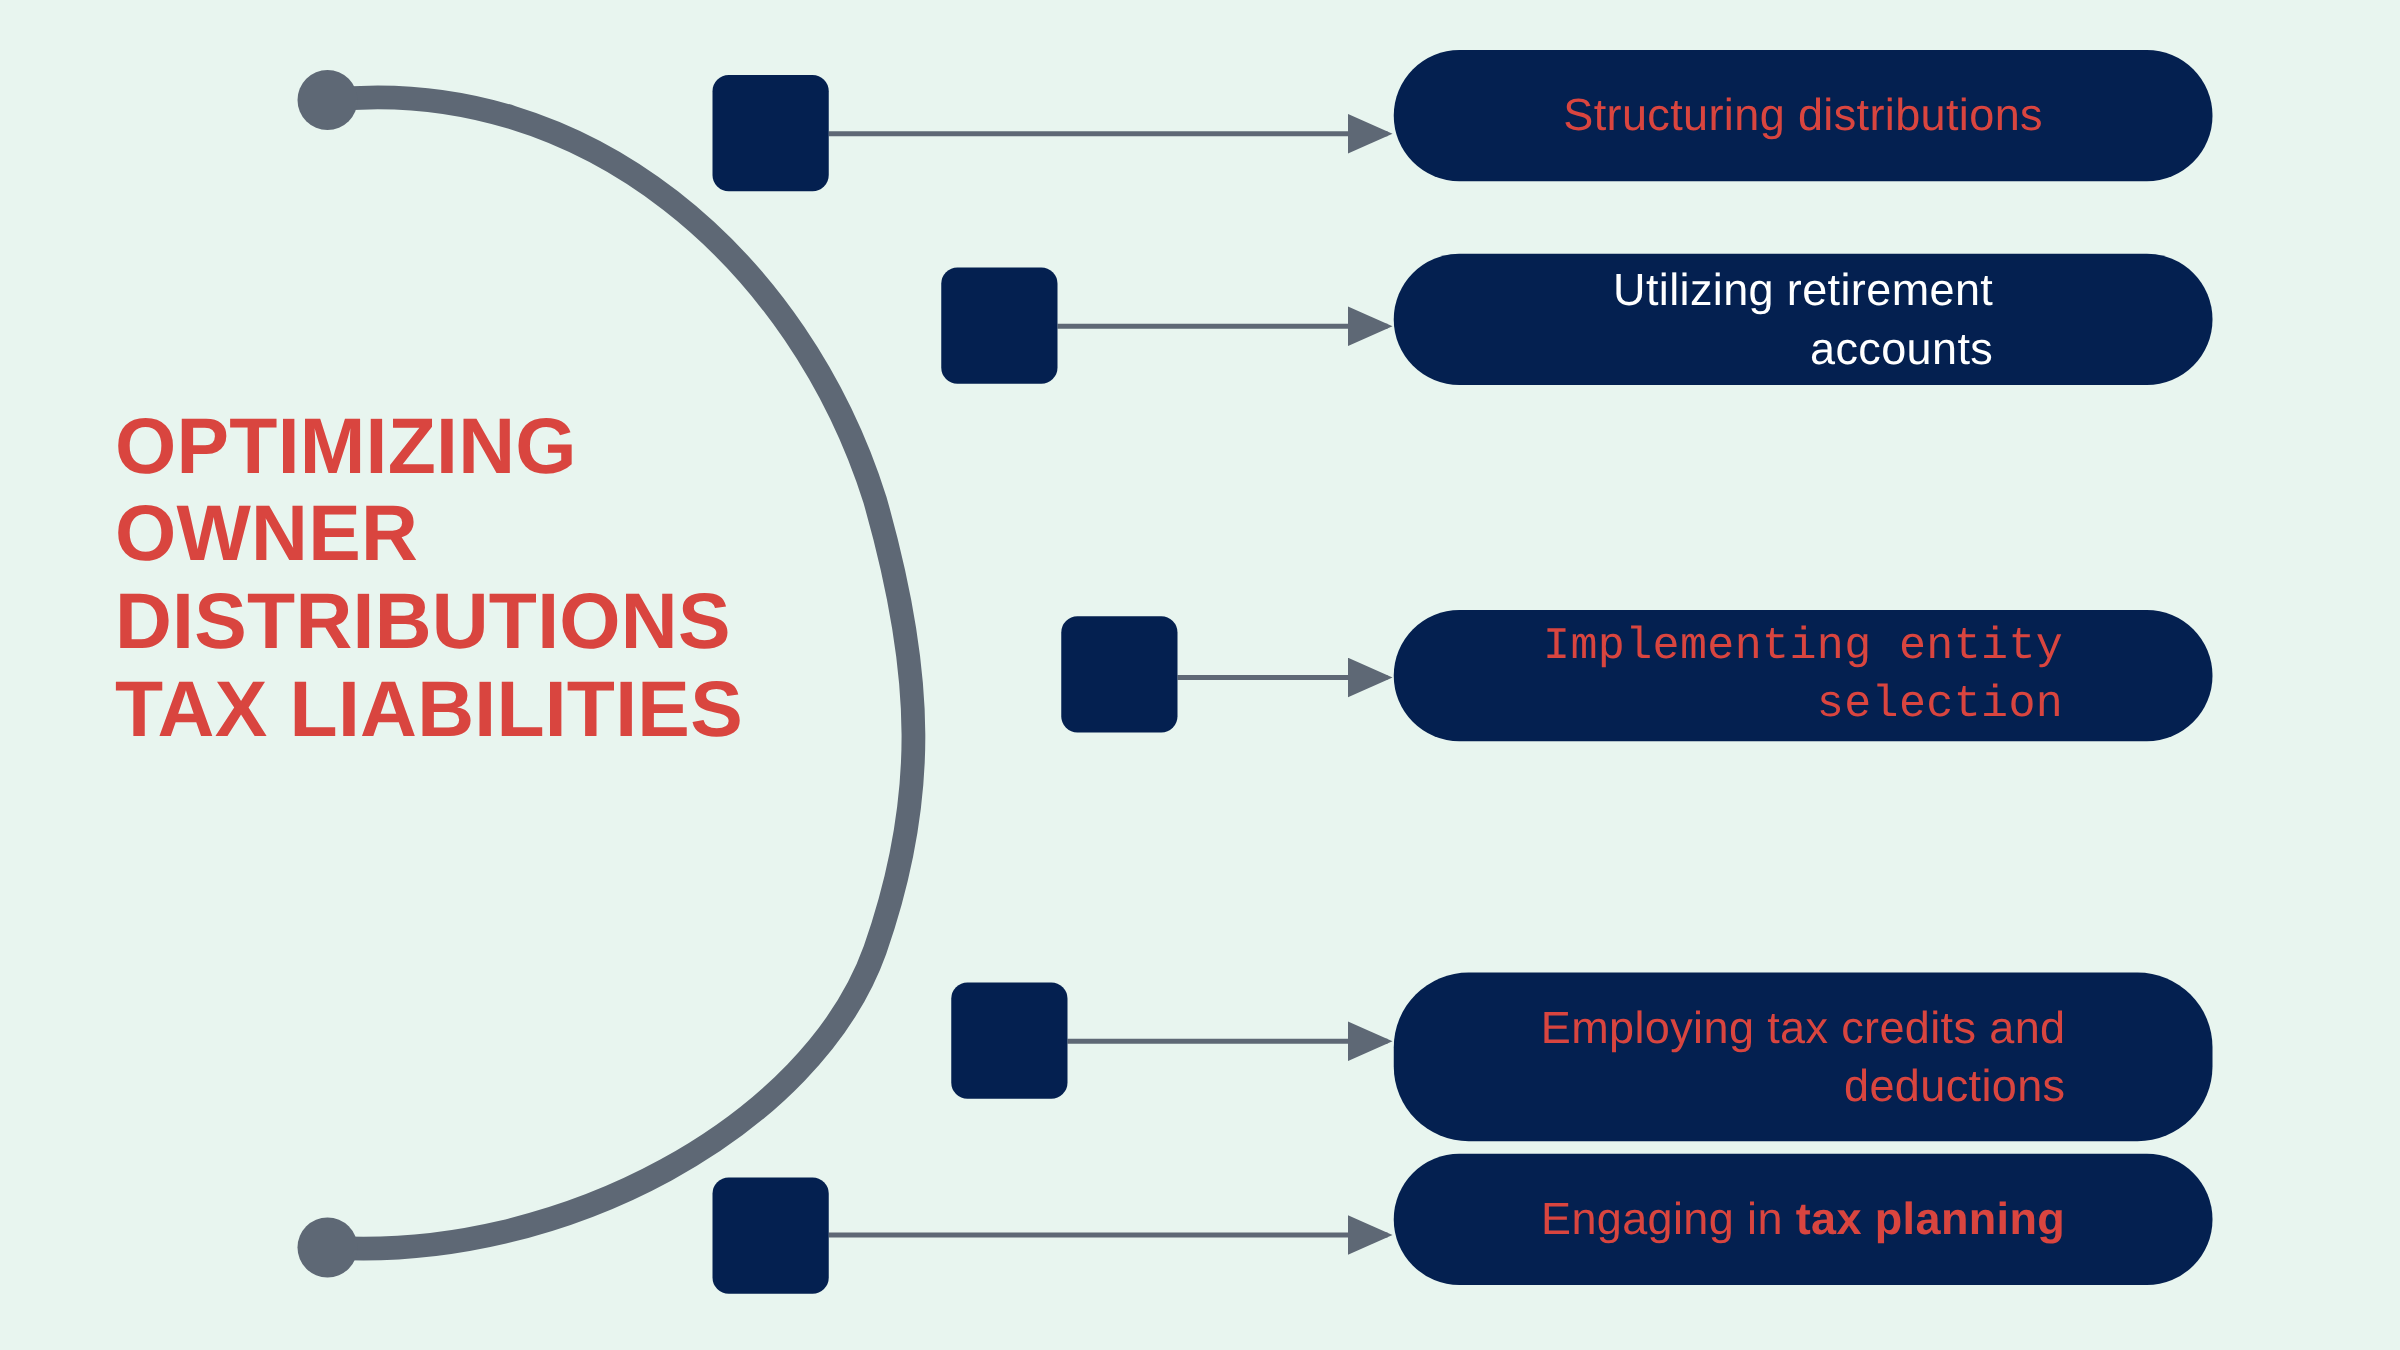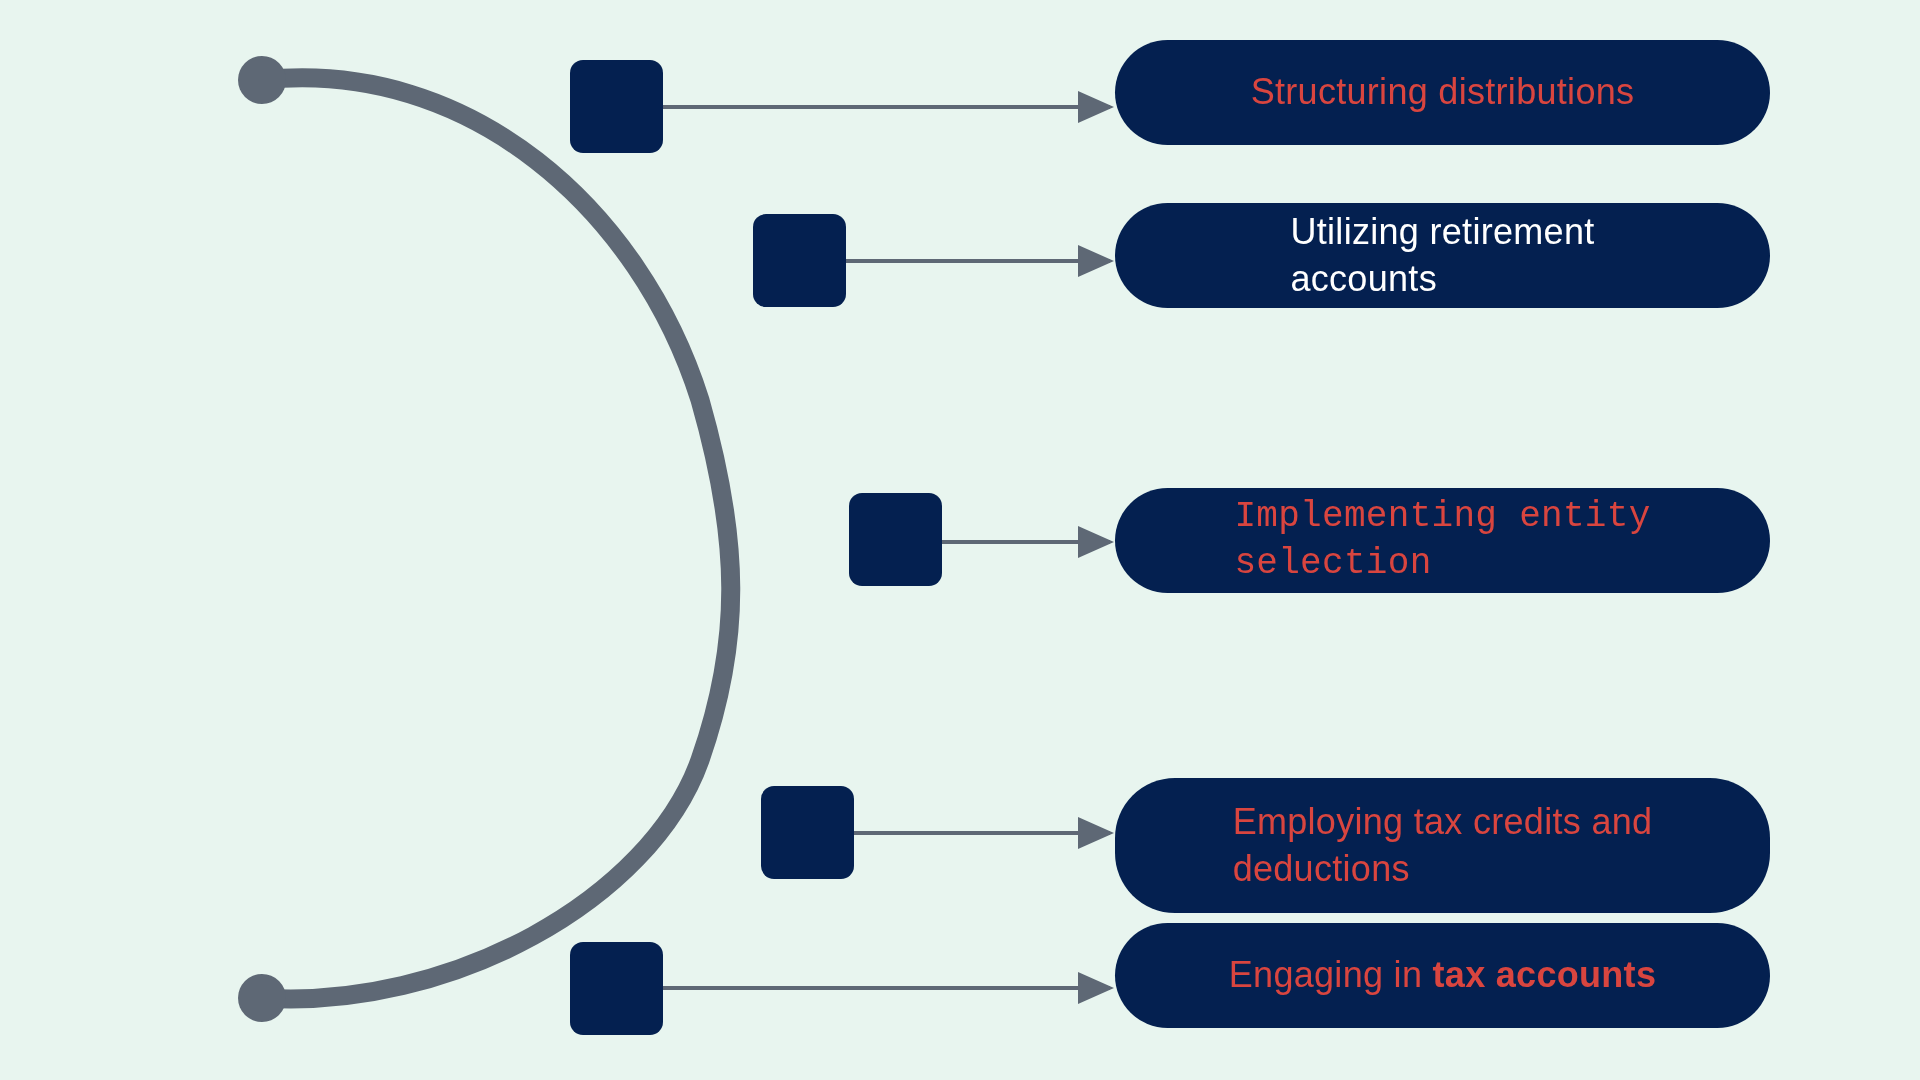--- a/index.html
+++ b/index.html
@@ -53,21 +53,21 @@
     align-items: center;
     justify-content: center;
     box-sizing: border-box;
     padding: 0 40px;
   }
   .pill-text {
     color: #d9453f;
     font-size: 36px;
     font-weight: 300;
     line-height: 1.28;
-    text-align: left;
+    text-align: right;
     letter-spacing: 0.3px;
   }
   .pill-text b {
     font-weight: 700;
   }
 </style>
 </head>
 <body>
 
 <div id="canvas">
@@ -87,20 +87,24 @@
 
     <g id="arrows-group">
         <line x1="663" y1="107" x2="1110" y2="107" stroke="#5e6875" stroke-width="4" marker-end="url(#arrowhead)"></line>
         <line x1="846" y1="261" x2="1110" y2="261" stroke="#5e6875" stroke-width="4" marker-end="url(#arrowhead)"></line>
         <line x1="942" y1="542" x2="1110" y2="542" stroke="#5e6875" stroke-width="4" marker-end="url(#arrowhead)"></line>
         <line x1="854" y1="833" x2="1110" y2="833" stroke="#5e6875" stroke-width="4" marker-end="url(#arrowhead)"></line>
         <line x1="663" y1="988" x2="1110" y2="988" stroke="#5e6875" stroke-width="4" marker-end="url(#arrowhead)"></line>
       </g>
   </svg>
 
+  <div id="title">OPTIMIZING
+OWNER
+DISTRIBUTIONS
+TAX LIABILITIES</div>
 
   <div id="nodes-layer">
       <div class="node-square" style="left: 570px; top: 60px; width: 93px; height: 93px; background: rgb(4, 32, 80);"></div>
       <div class="node-square" style="left: 753px; top: 214px; width: 93px; height: 93px; background: rgb(4, 32, 80);"></div>
       <div class="node-square" style="left: 849px; top: 493px; width: 93px; height: 93px; background: rgb(4, 32, 80);"></div>
       <div class="node-square" style="left: 761px; top: 786px; width: 93px; height: 93px; background: rgb(4, 32, 80);"></div>
       <div class="node-square" style="left: 570px; top: 942px; width: 93px; height: 93px; background: rgb(4, 32, 80);"></div>
     </div>
   <div id="pills-layer">
       <div class="pill" style="left: 1115px; top: 40px; width: 655px; height: 105px; background: rgb(4, 32, 80);">
@@ -109,17 +113,17 @@
       <div class="pill" style="left: 1115px; top: 203px; width: 655px; height: 105px; background: rgb(4, 32, 80);">
         <div class="pill-text" style="color: #ffffff;">Utilizing retirement<br>accounts</div>
       </div>
       <div class="pill" style="left: 1115px; top: 488px; width: 655px; height: 105px; background: rgb(4, 32, 80); font-family: Liberation Mono, monospace;">
         <div class="pill-text" style="color: rgb(217, 69, 63);">Implementing entity<br>selection</div>
       </div>
       <div class="pill" style="left: 1115px; top: 778px; width: 655px; height: 135px; background: rgb(4, 32, 80);">
         <div class="pill-text" style="color: rgb(217, 69, 63);">Employing tax credits and<br>deductions</div>
       </div>
       <div class="pill" style="left: 1115px; top: 923px; width: 655px; height: 105px; background: rgb(4, 32, 80);">
-        <div class="pill-text" style="color: rgb(217, 69, 63);">Engaging in <b>tax accounts</b></div>
+        <div class="pill-text" style="color: rgb(217, 69, 63);">Engaging in <b>tax planning</b></div>
       </div>
     </div>
 
 </div>
 
 </body></html>

